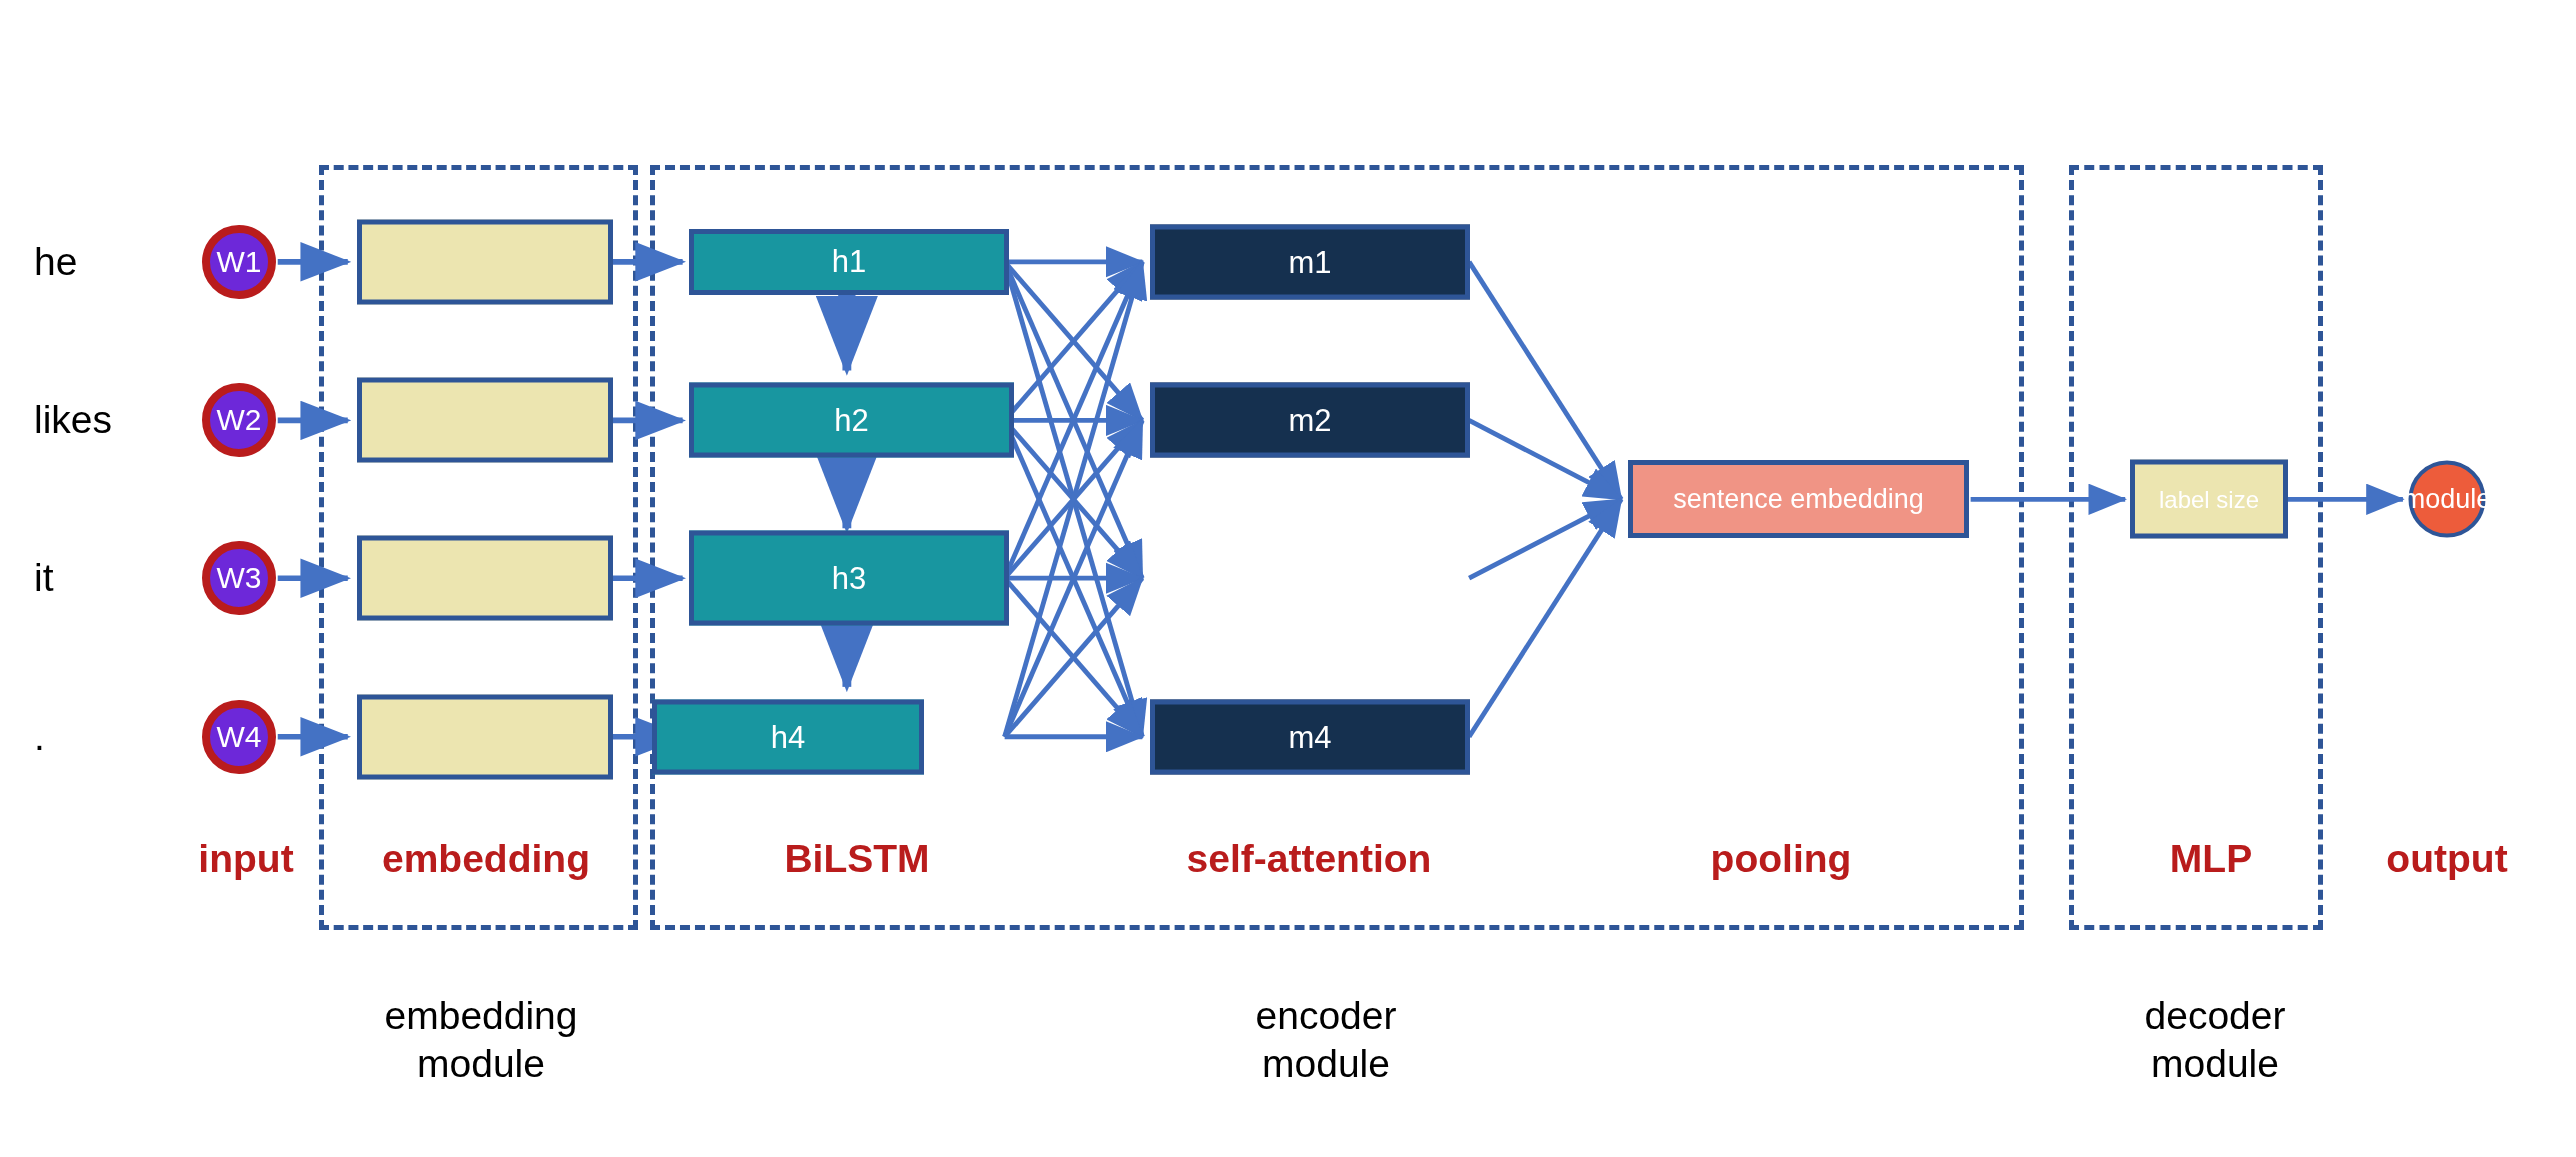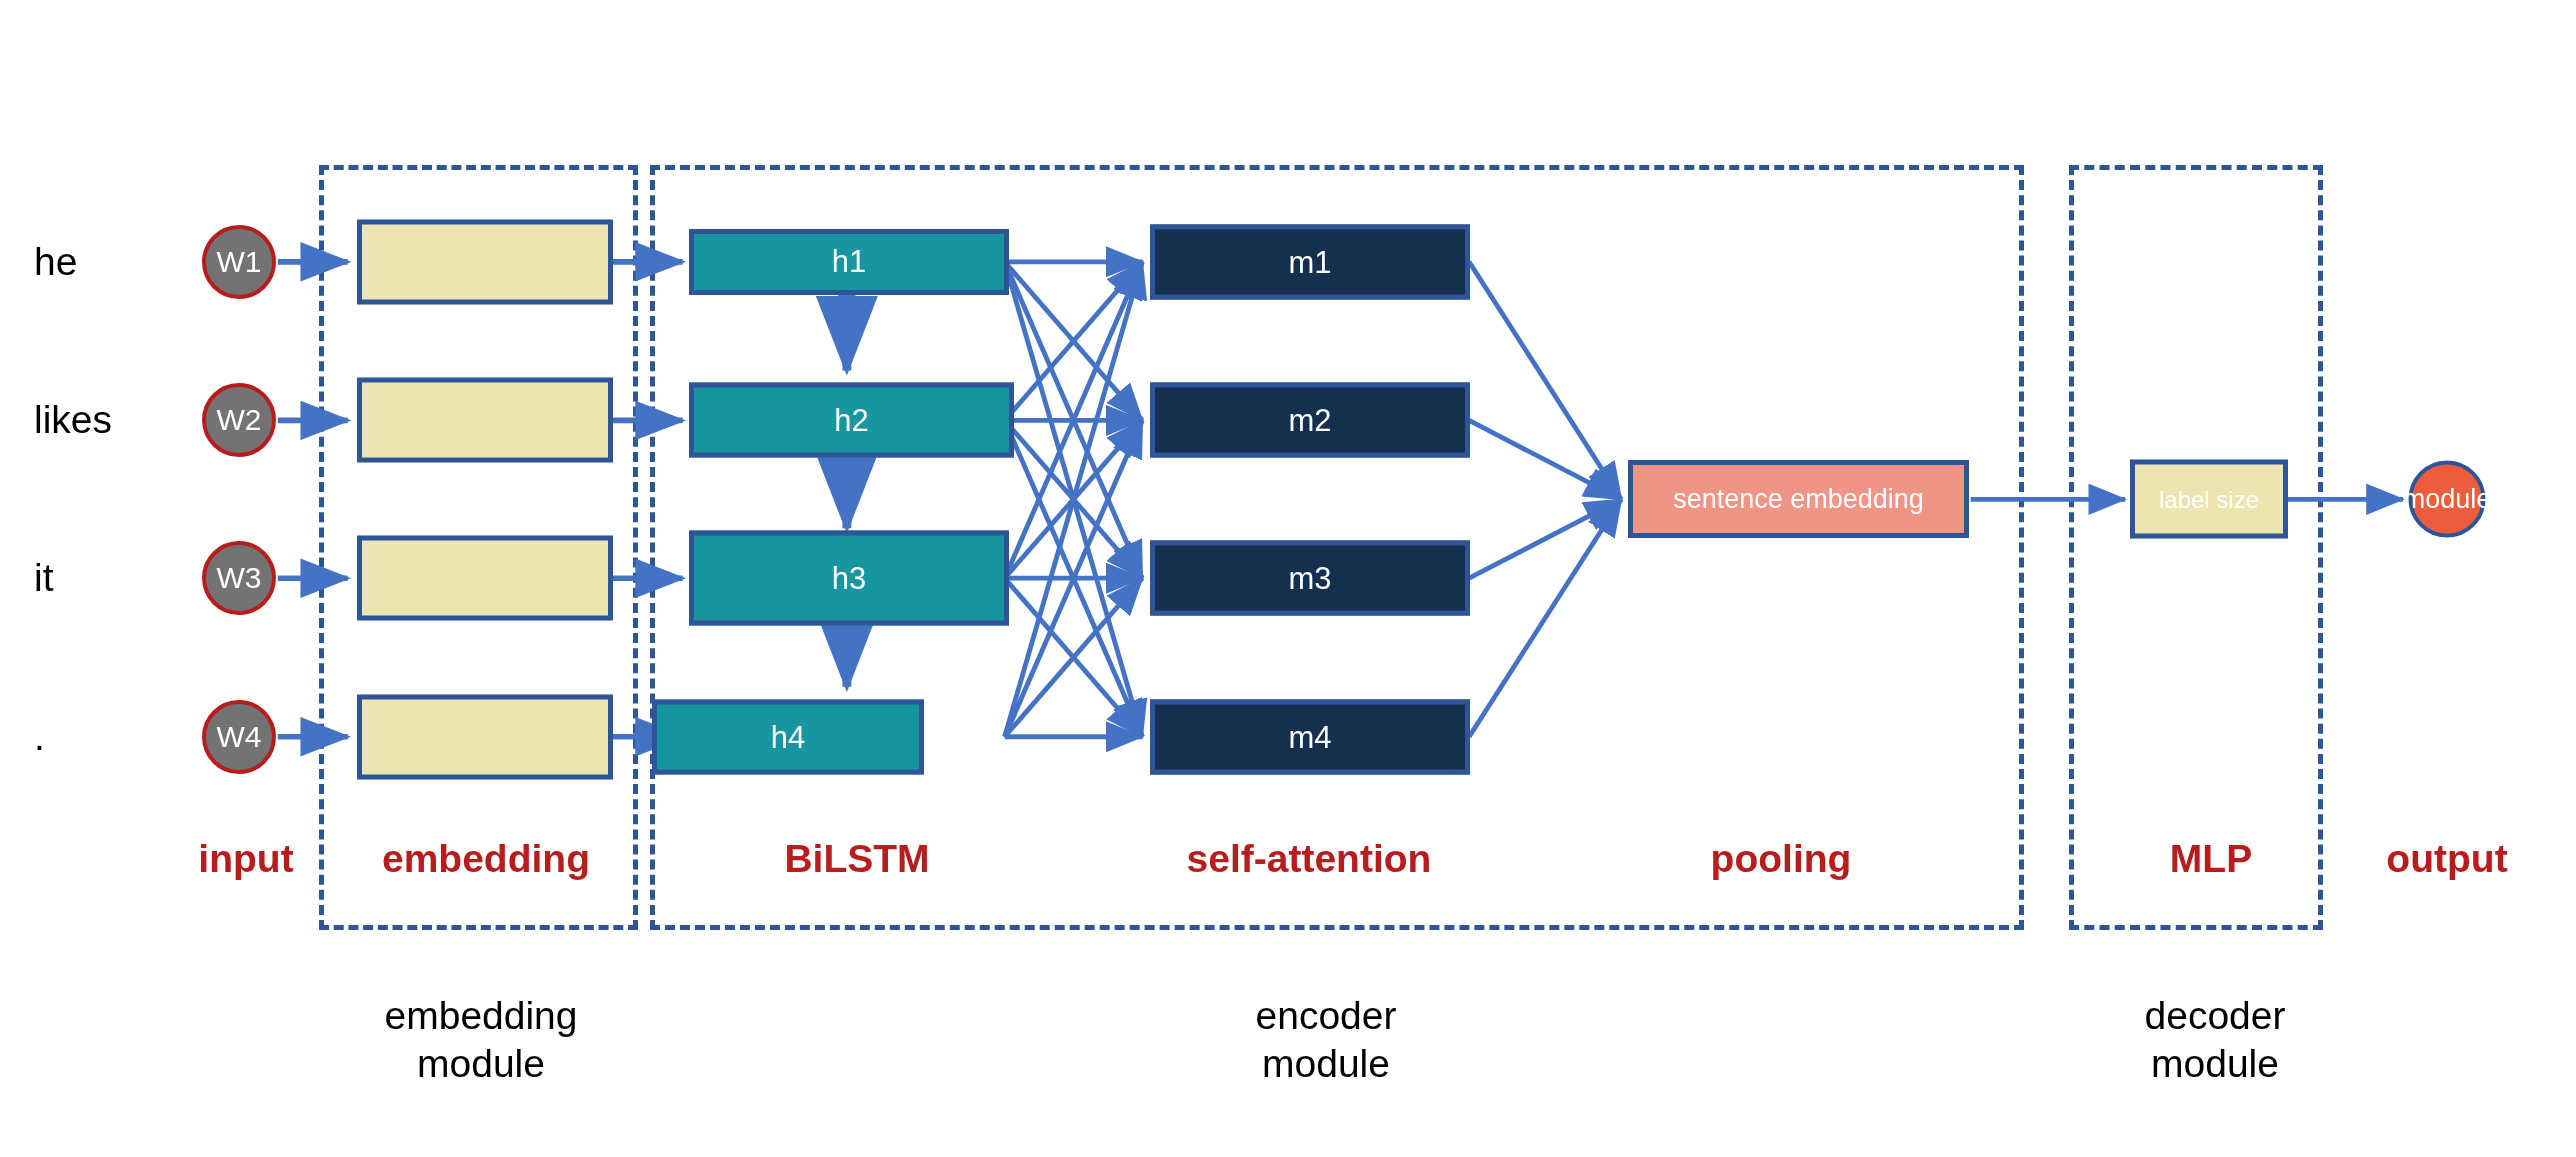--- a/index.html
+++ b/index.html
@@ -56,22 +56,22 @@
     color: #000000;
     text-align: left;
     white-space: nowrap;
     transform: translateY(-50%);
   }
   .word-circle {
     position: absolute;
     width: 74px;
     height: 74px;
     border-radius: 50%;
-    background: #737373;
-    border: 4px solid #b91c1c;
+    background: #6d28d9;
+    border: 8px solid #b91c1c;
     box-sizing: border-box;
     display: flex;
     align-items: center;
     justify-content: center;
     color: #ffffff;
     font-size: 30px;
     transform: translate(-50%, -50%);
   }
 
   
@@ -247,23 +247,20 @@
   <div class="node lstm" style="left:652px; top:737px; width:272px; height:75px;align-items:center;">
     <span>h4</span>
   </div>
 
   <div class="node attn" style="left:1150px; top:262px; width:320px; height:75px;">
     <span>m1</span>
   </div>
   <div class="node attn" style="left:1150px; top:420px; width:320px; height:75px;">
     <span>m2</span>
   </div>
-  <div class="node attn" style="left:1150px; top:578px; width:320px; height:75px;">
-    <span>m3</span>
-  </div>
   <div class="node attn" style="left:1150px; top:737px; width:320px; height:75px;">
     <span>m4</span>
   </div>
 
   <div class="node mlp" style="left:2130px; top:499px; width:158px; height:79px;">
     <span style="font-size:24px;">label size</span>
   </div>
 
   <div class="node pool" style="left:1628px; top:499px; width:341px; height:78px;">
     <span style="font-size:27px;">sentence embedding</span>

